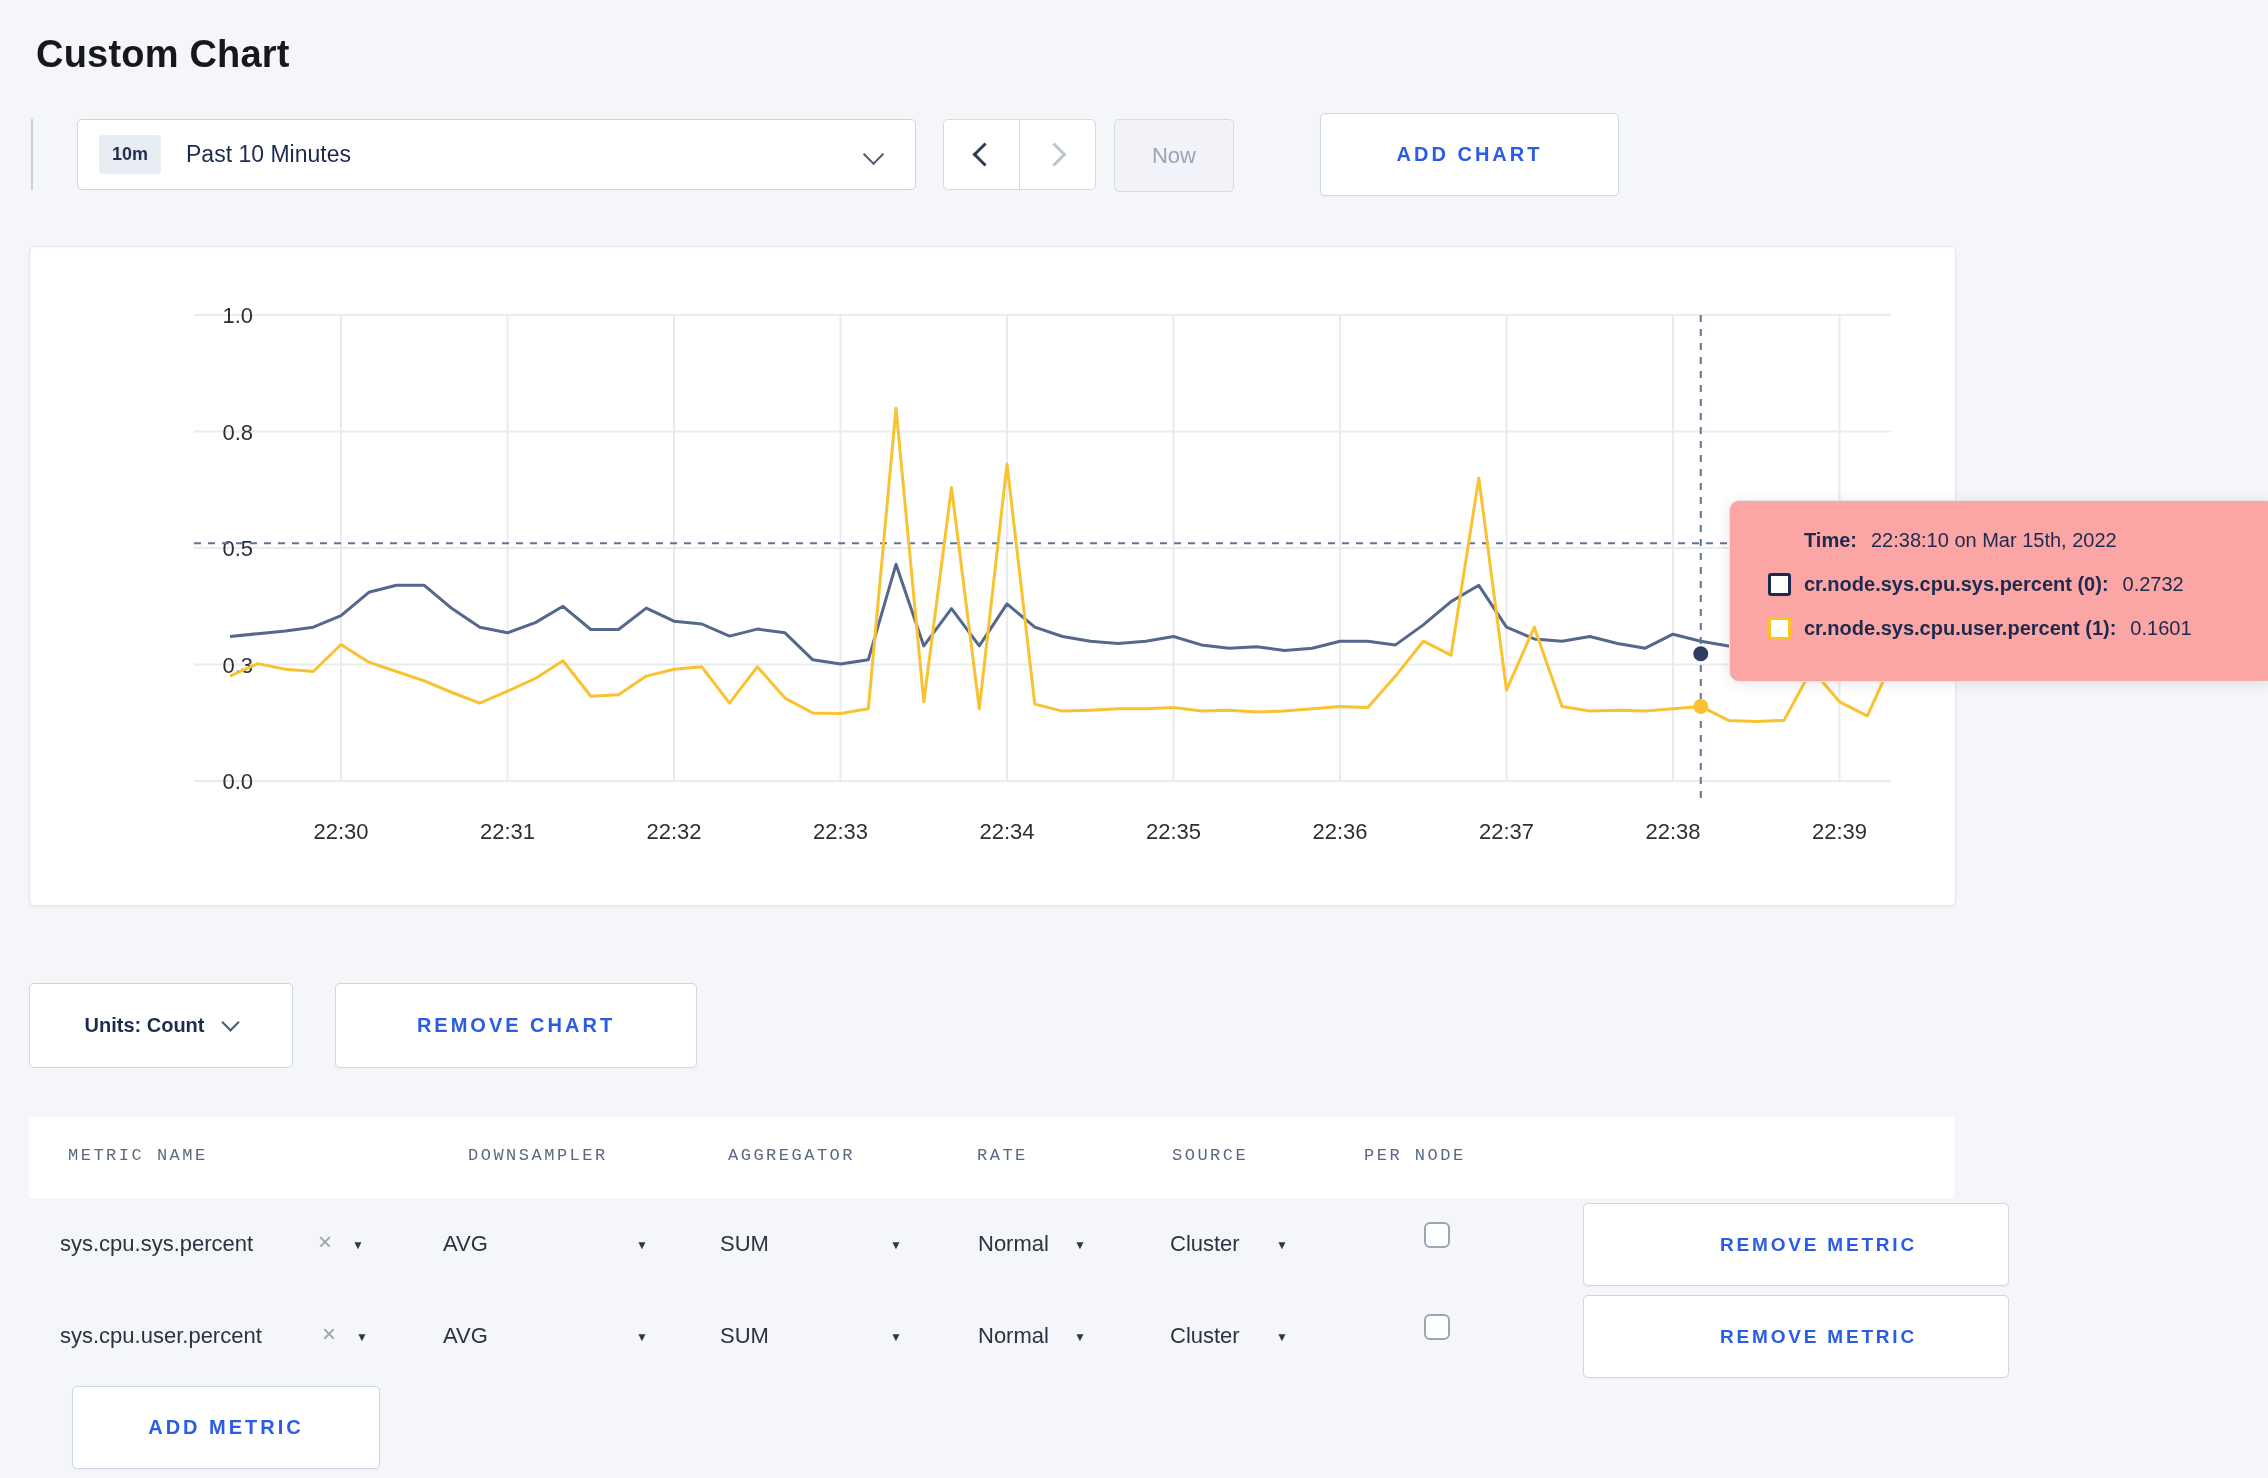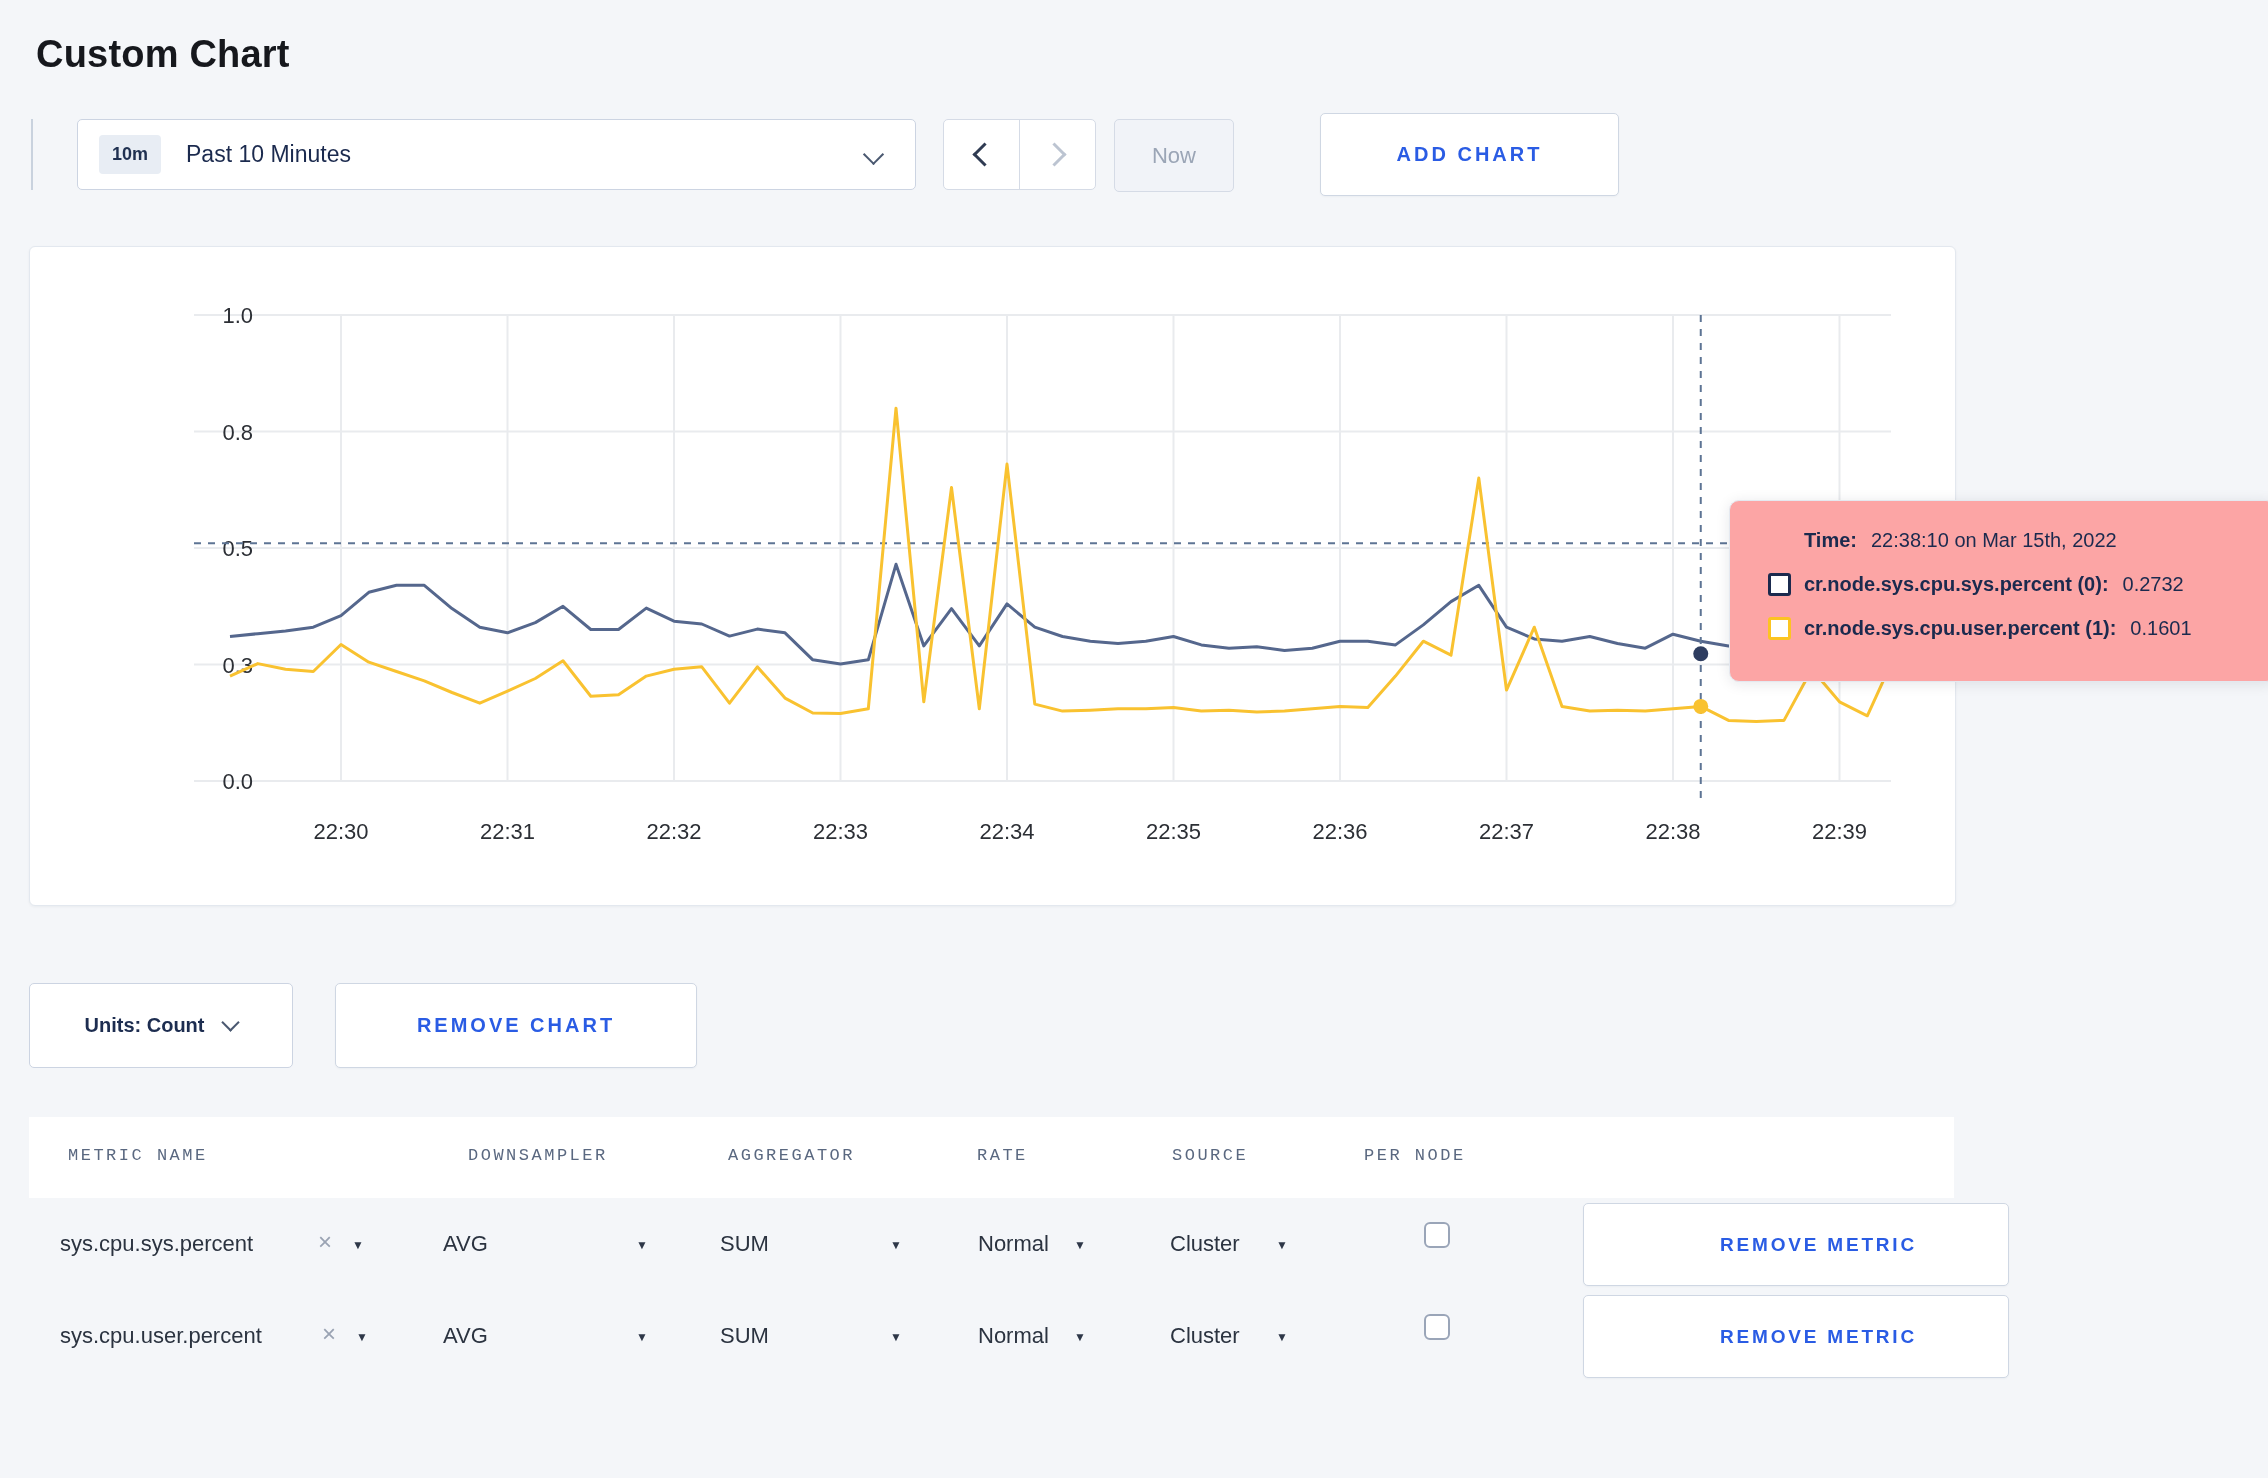--- a/index.html
+++ b/index.html
@@ -186,14 +186,15 @@
     <span class="row-text" style="left:720px;top:1323px">SUM</span>
     <span class="caret" style="left:890px;top:1330px">▼</span>
     <span class="row-text" style="left:978px;top:1323px">Normal</span>
     <span class="caret" style="left:1074px;top:1330px">▼</span>
     <span class="row-text" style="left:1170px;top:1323px">Cluster</span>
     <span class="caret" style="left:1276px;top:1330px">▼</span>
     <span class="checkbox" style="left:1424px;top:1314px"></span>
     <div class="abs blue-btn remove-metric-btn" style="left:1559px;top:1295px">REMOVE METRIC</div>
   </div>
 
+  <div class="abs blue-btn add-metric-btn">ADD METRIC</div>
 
 </div>
 
 </body></html>

